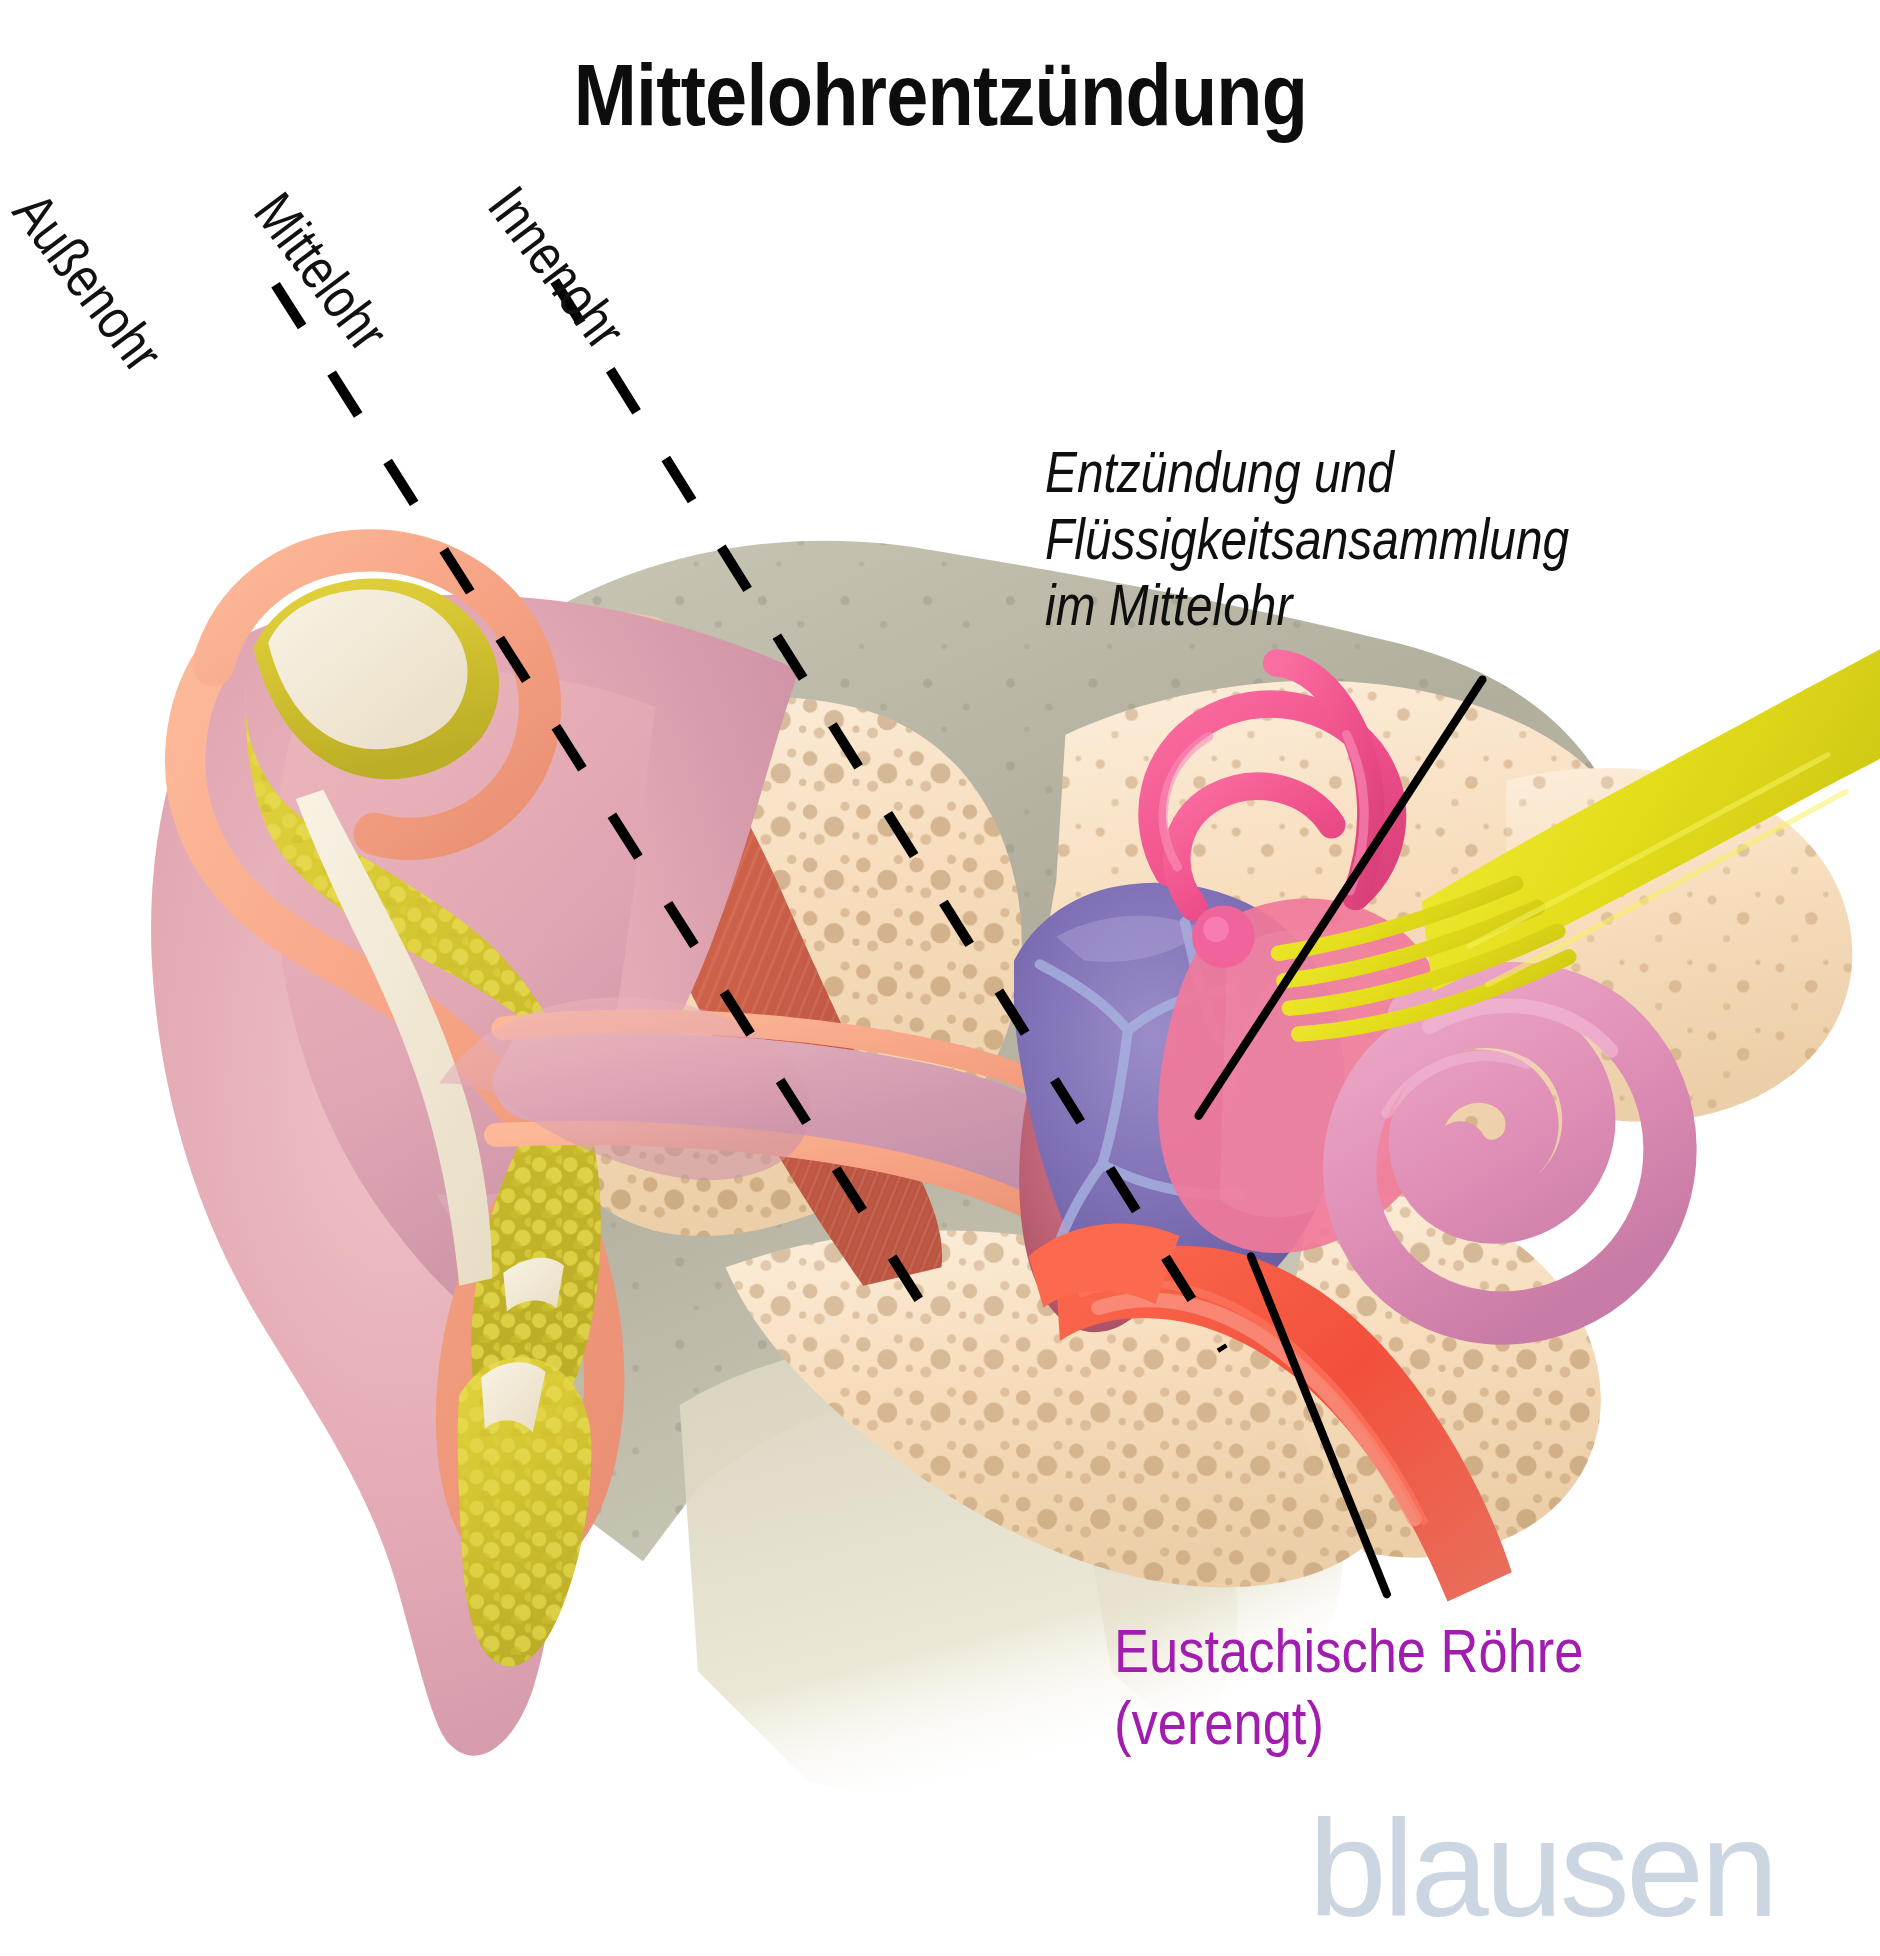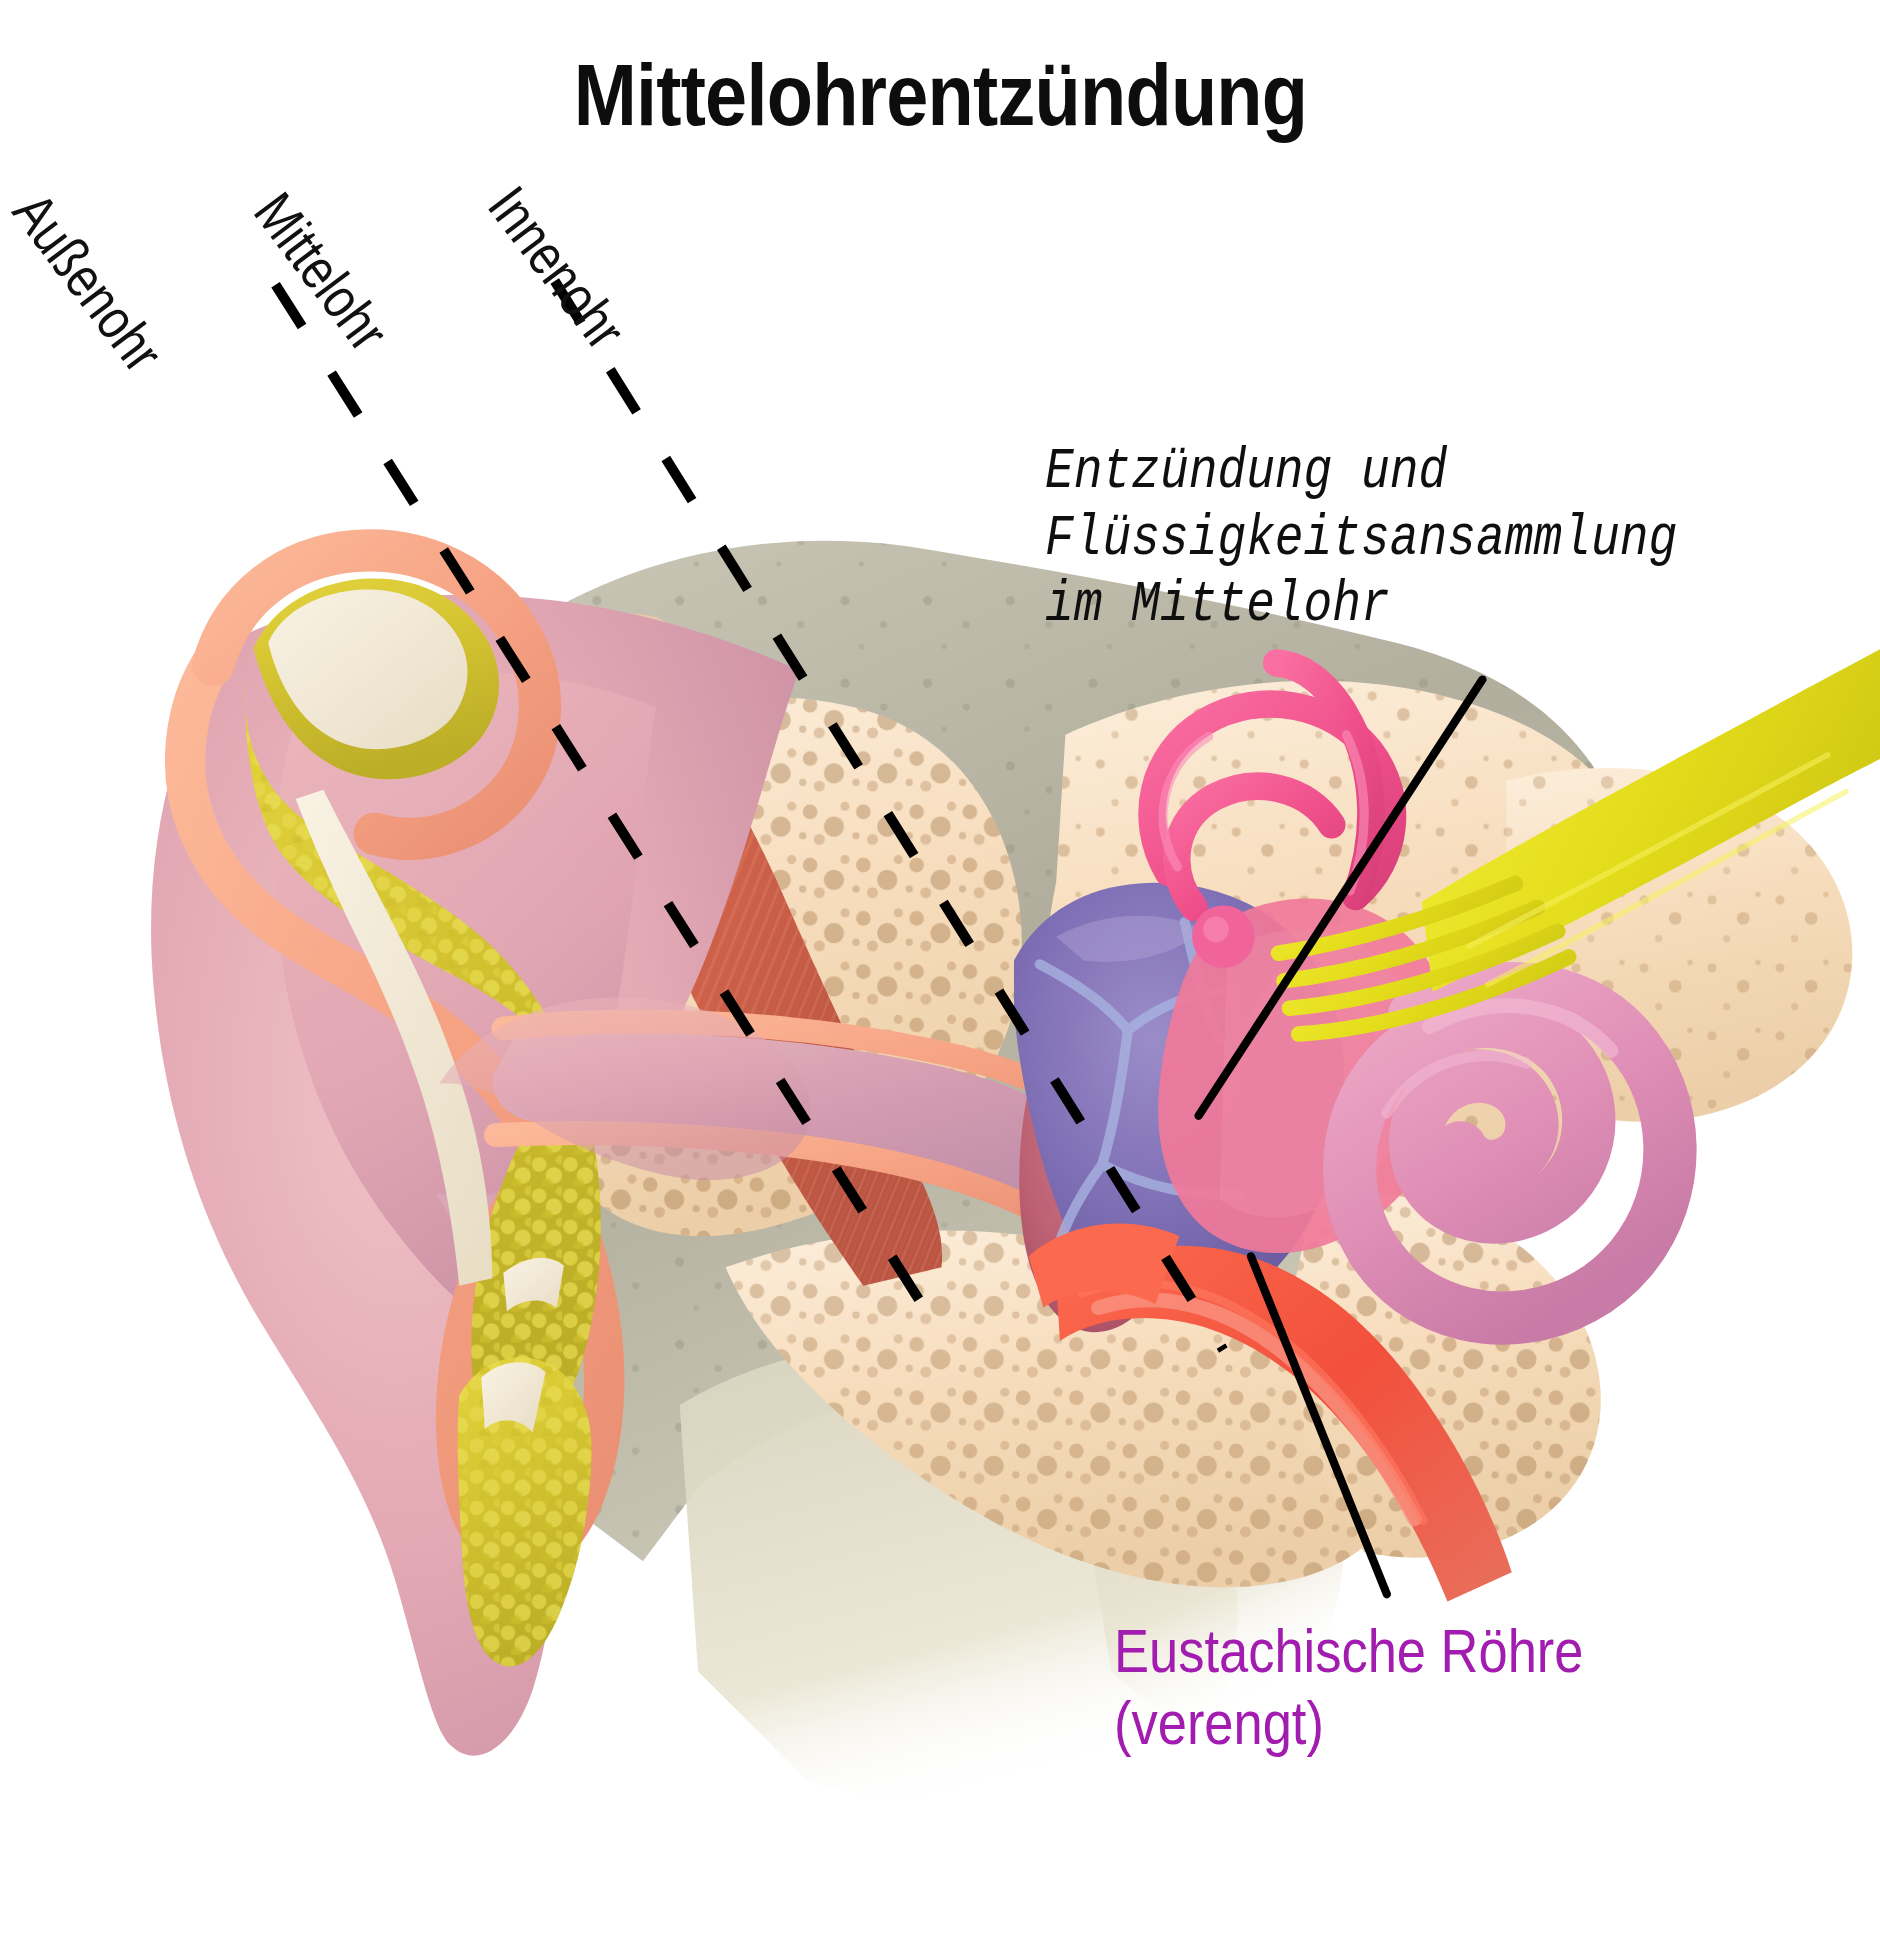--- a/index.html
+++ b/index.html
@@ -416,26 +416,29 @@
   <div class="rot" style="left:53px;top:180px;transform:rotate(53deg);">
     <span>Außenohr</span>
   </div>
   <div class="rot" style="left:294px;top:180px;transform:rotate(53deg);">
     <span>Mittelohr</span>
   </div>
   <div class="rot" style="left:528px;top:174px;transform:rotate(53deg);">
     <span>Innenohr</span>
   </div>
 
-  <div class="ital" style="left:1045px;top:439px;font-family:Liberation Mono, monospace;">
+  <div class="ital" style="left:1045px;top:439px;">
     <div>Entzündung und</div>
     <div>Flüssigkeitsansammlung</div>
     <div>im Mittelohr</div>
   </div>
 
   <div class="plain" style="left:1114px;top:1616px;">
     <div>Eustachische Röhre</div>
     <div>(verengt)</div>
   </div>
 
+  <div class="wmark" style="left:1313px;top:1789px;">
+    <span>blausen</span>
+  </div>
 
 </div>
 
 
 </body></html>

